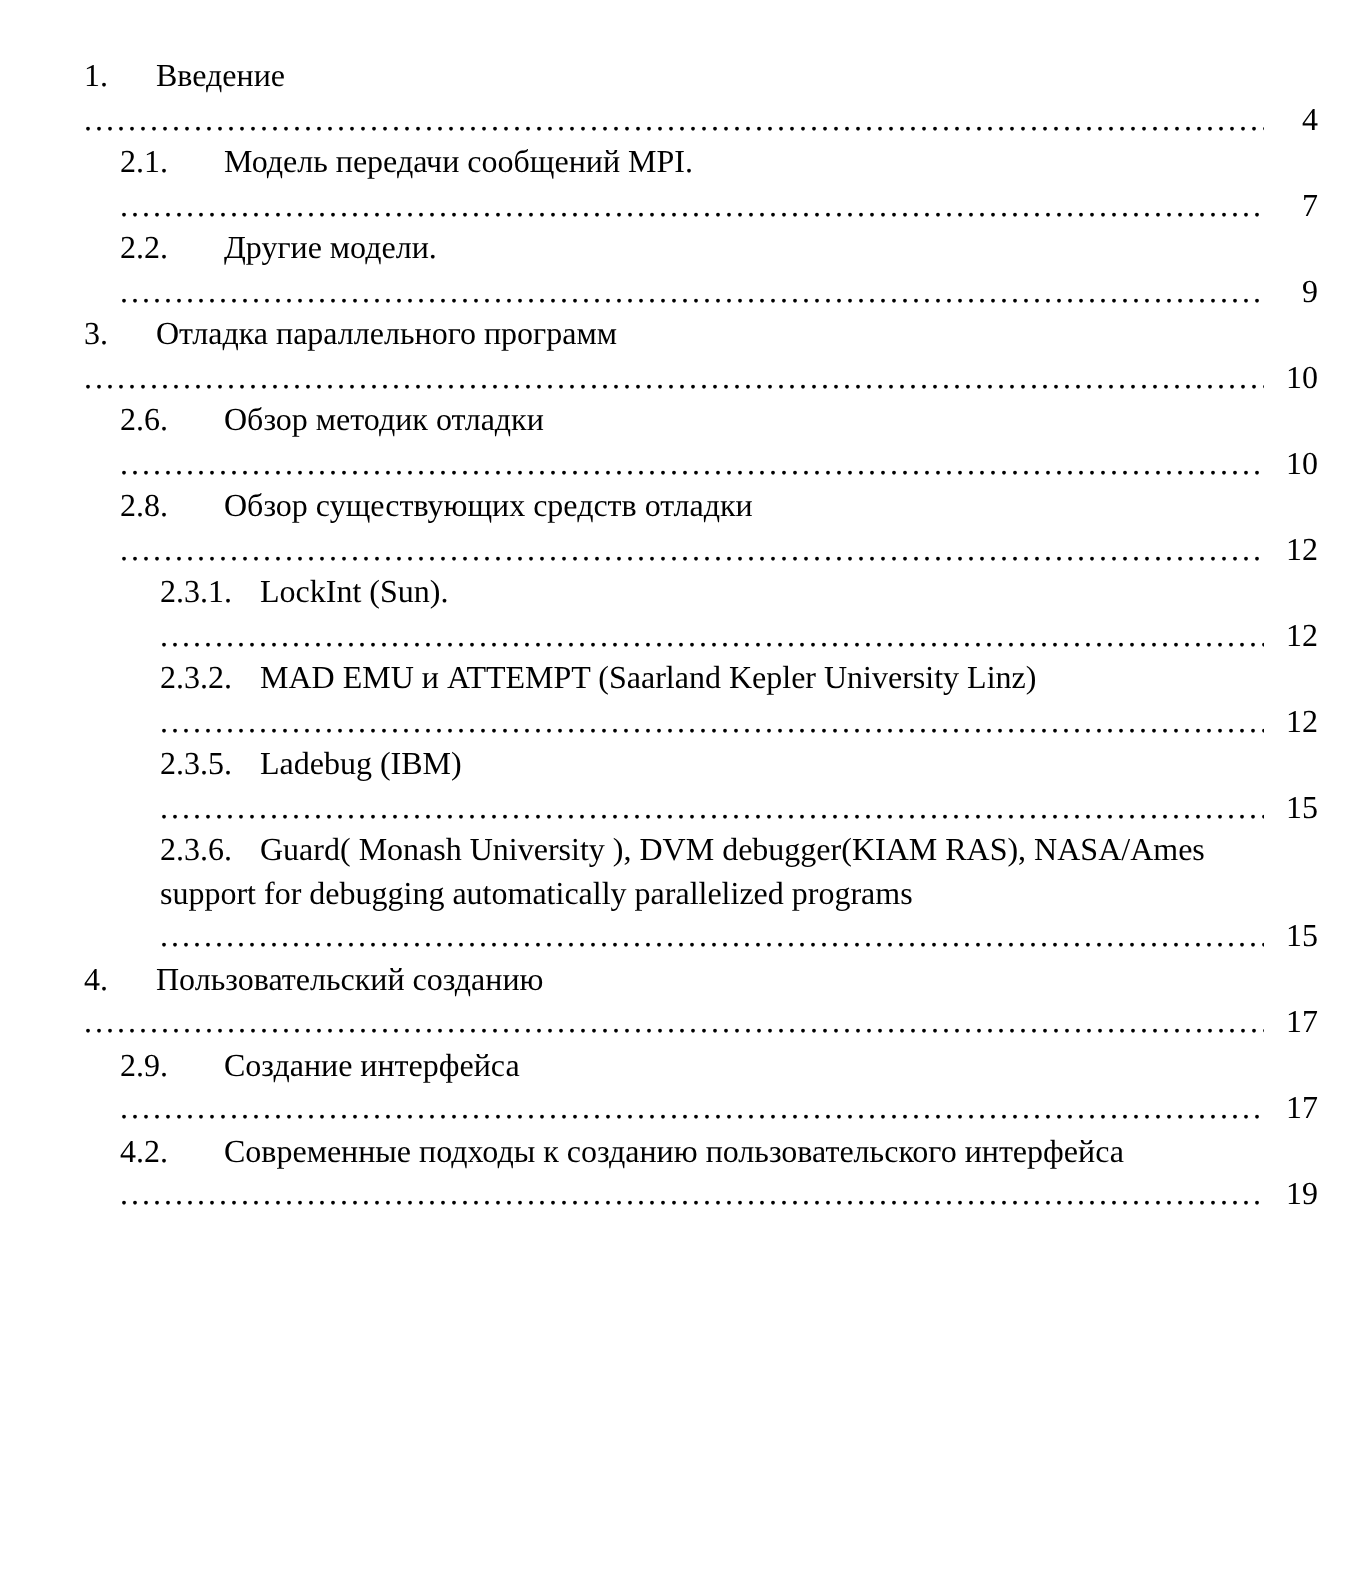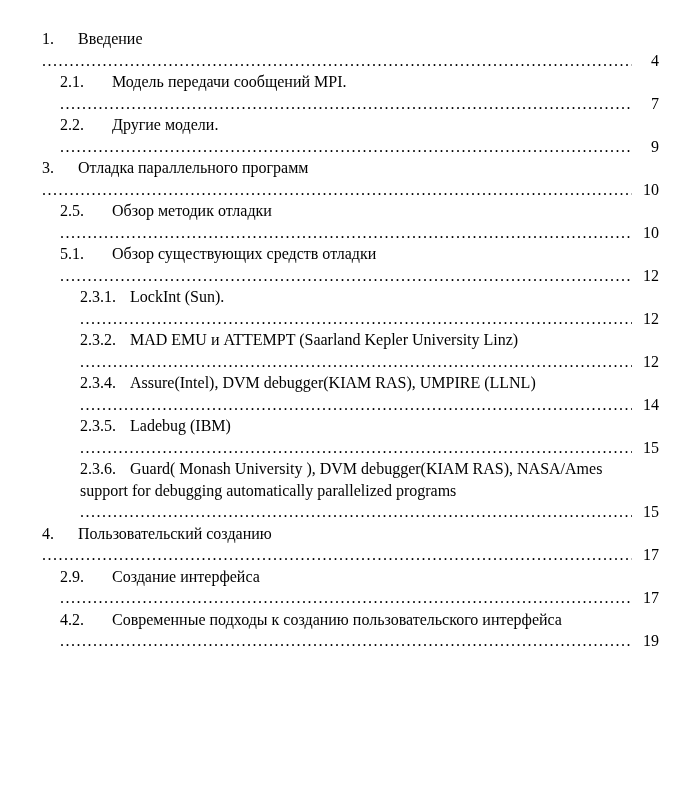--- a/index.html
+++ b/index.html
@@ -57,25 +57,24 @@
 </head>
 <body>
 
 <div class="page">
   <div class="toc">
     <div>
         <div class="entry lvl1"><span class="num">1.</span><span class="title">Введение</span><span class="leader"></span><span class="pagenum">4</span></div>
         <div class="entry lvl2"><span class="num">2.1.</span><span class="title">Модель передачи сообщений MPI.</span><span class="leader"></span><span class="pagenum">7</span></div>
         <div class="entry lvl2"><span class="num">2.2.</span><span class="title">Другие модели.</span><span class="leader"></span><span class="pagenum">9</span></div>
         <div class="entry lvl1"><span class="num">3.</span><span class="title">Отладка параллельного программ</span><span class="leader"></span><span class="pagenum">10</span></div>
-        <div class="entry lvl2"><span class="num">2.5.</span><span class="title">Обзор методик отладки </span><span class="leader"></span><span class="pagenum">10</span></div>
-        <div class="entry lvl2"><span class="num">5.1.</span><span class="title">Обзор существующих средств отладки </span><span class="leader"></span><span class="pagenum">12</span></div>
+        <div class="entry lvl2"><span class="num">2.6.</span><span class="title">Обзор методик отладки </span><span class="leader"></span><span class="pagenum">10</span></div>
+        <div class="entry lvl2"><span class="num">2.8.</span><span class="title">Обзор существующих средств отладки </span><span class="leader"></span><span class="pagenum">12</span></div>
         <div class="entry lvl3"><span class="num">2.3.1.</span><span class="title">LockInt (Sun).</span><span class="leader"></span><span class="pagenum">12</span></div>
         <div class="entry lvl3"><span class="num">2.3.2.</span><span class="title">MAD EMU и ATTEMPT (Saarland Kepler University Linz)</span><span class="leader"></span><span class="pagenum">12</span></div>
-        <div class="entry lvl3"><span class="num">2.3.4.</span><span class="title">Assure(Intel), DVM debugger(KIAM RAS), UMPIRE (LLNL)</span><span class="leader"></span><span class="pagenum">14</span></div>
         <div class="entry lvl3"><span class="num">2.3.5.</span><span class="title">Ladebug (IBM) </span><span class="leader"></span><span class="pagenum">15</span></div>
         <div class="entry lvl3"><span class="num">2.3.6.</span><span class="title">Guard( Monash University ), DVM debugger(KIAM RAS), NASA/Ames support for debugging automatically parallelized programs </span><span class="leader"></span><span class="pagenum">15</span></div>
         <div class="entry lvl1"><span class="num">4.</span><span class="title">Пользовательский созданию</span><span class="leader"></span><span class="pagenum">17</span></div>
         <div class="entry lvl2"><span class="num">2.9.</span><span class="title">Создание интерфейса</span><span class="leader"></span><span class="pagenum">17</span></div>
         <div class="entry lvl2"><span class="num">4.2.</span><span class="title">Современные подходы к созданию пользовательского интерфейса</span><span class="leader"></span><span class="pagenum">19</span></div>
       </div>
   </div>
 </div>
 
 </body></html>

